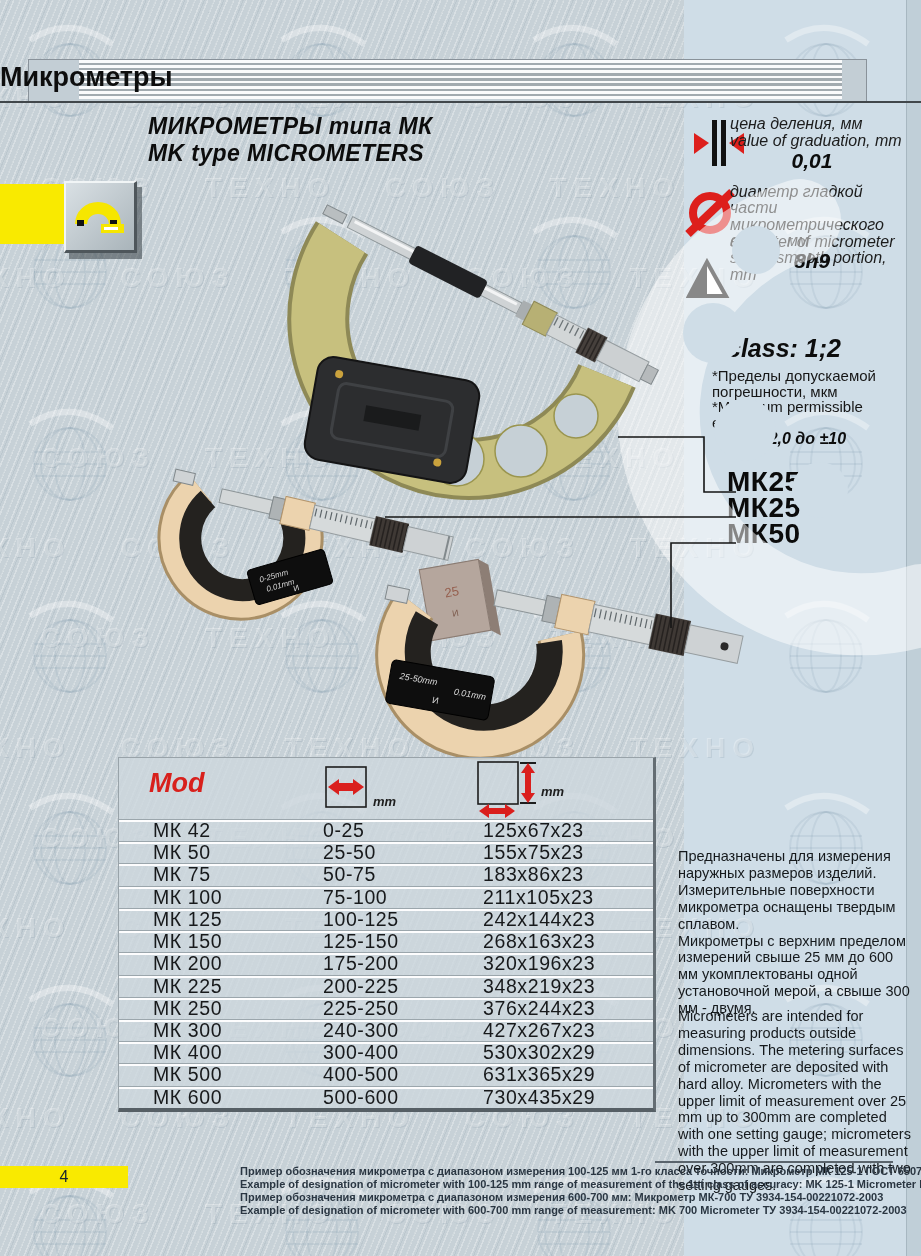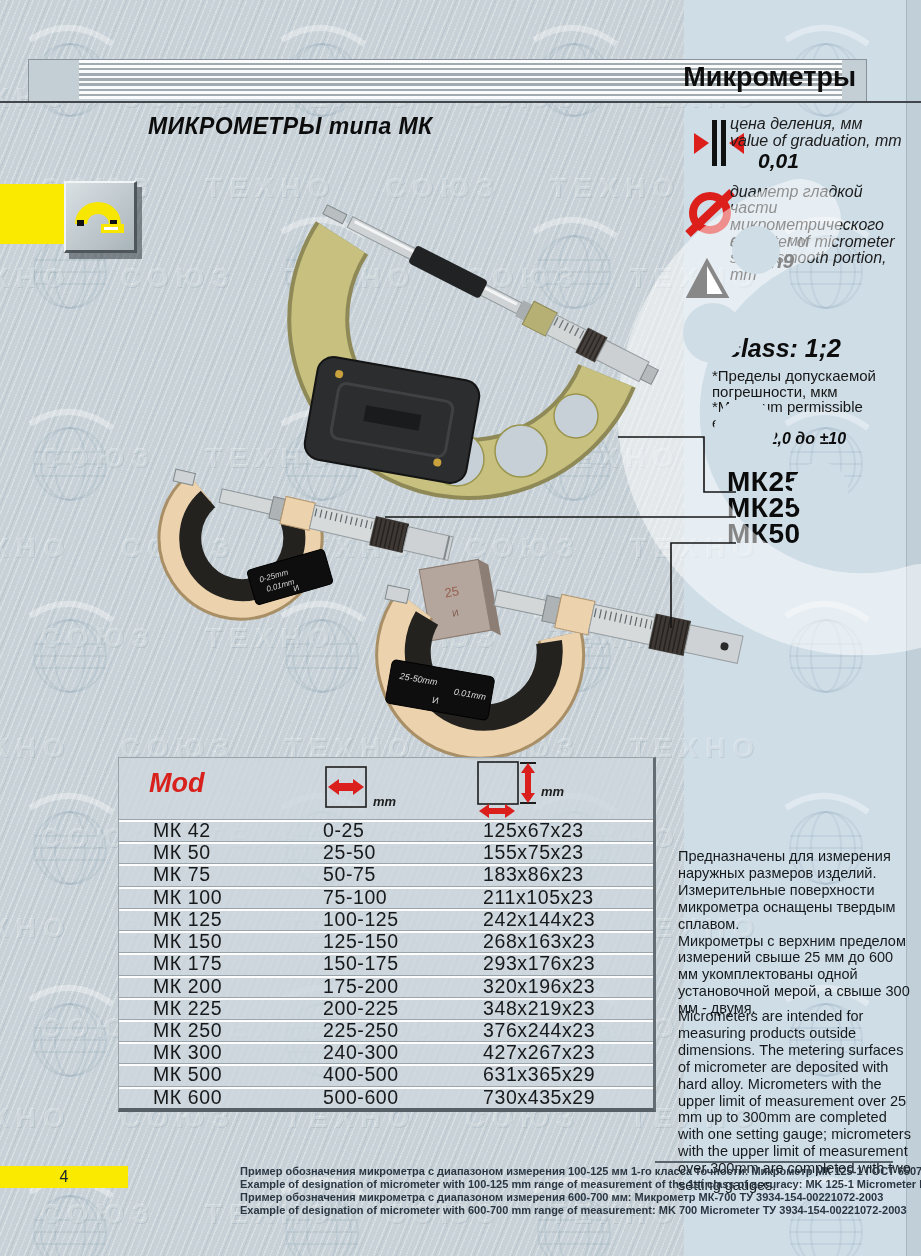--- a/index.html
+++ b/index.html
@@ -13,31 +13,31 @@
   .right-panel{left:684px;top:0;width:222px;height:1256px;background:#cfdde7;}
   .right-strip{left:906px;top:0;width:15px;height:1256px;background:#c0cfd8;border-left:1px solid #a7b7c1;}
   
   .wm{width:1100px;font-weight:bold;font-size:28px;letter-spacing:7px;word-spacing:34px;
       color:rgba(255,255,255,.30);text-shadow:1px 1px 0 rgba(110,135,150,.18);white-space:nowrap;pointer-events:none;}
   
   .header-bar{left:28px;top:59px;width:837px;height:41px;background:#c3ced5;border:1px solid #89929a;border-bottom:2px solid #3f464b;}
   .header-stripes{left:50px;top:0;width:763px;height:39px;
       background:repeating-linear-gradient(180deg,#fafbfc 0px,#fafbfc 2.6px,#a2abb0 2.6px,#a2abb0 5.2px);}
   .header-underline{left:0;top:101px;width:921px;height:2px;background:#41474b;}
-  .page-title{left:0;top:62px;width:856px;text-align:right;font-size:27px;font-weight:bold;color:#0d0d0d;}
+  .page-title{left:0;top:62px;width:856px;text-align:left;font-size:27px;font-weight:bold;color:#0d0d0d;}
   
   .title-line{left:148px;font-size:23px;font-weight:bold;font-style:italic;color:#0c0c0c;letter-spacing:.4px;}
   
   .logo-tab{left:0;top:184px;width:64px;height:60px;background:#f9ea00;}
   .logo-btn{left:64px;top:181px;width:68px;height:67px;background:linear-gradient(135deg,#d9e0e4,#a9b4ba);
       border-top:2px solid #f1f5f6;border-left:2px solid #f1f5f6;border-right:3px solid #4e565b;border-bottom:3px solid #4e565b;
       box-shadow:5px 6px 0 rgba(55,63,69,.55);}
   
   .spec-label{width:178px;font-size:16px;font-style:italic;color:#1c1c1c;line-height:16.4px;}
-  .spec-value{width:108px;text-align:left;font-size:21px;font-weight:bold;font-style:italic;color:#0d0d0d;}
+  .spec-value{width:108px;text-align:center;font-size:21px;font-weight:bold;font-style:italic;color:#0d0d0d;}
   .class-line{left:727px;top:334px;font-size:25px;font-weight:bold;font-style:italic;color:#0d0d0d;}
   .tol-note{left:712px;width:172px;font-size:15px;color:#161616;line-height:15.6px;}
   .tol-range{left:727px;top:430px;font-size:16px;font-weight:bold;font-style:italic;color:#0d0d0d;}
   .model-label{left:727px;font-size:28px;font-weight:bold;color:#0b0b0b;letter-spacing:.5px;}
   
   .spec-table{left:118px;top:757px;width:534px;background:rgba(205,215,221,.80);
       border:1px solid #99a3a9;border-right:3px solid #646d73;border-bottom:4px solid #565f65;}
   .thead{position:relative;height:61px;text-align:right;}
   .mod-header{position:absolute;left:30px;top:10px;font-size:27px;font-weight:bold;font-style:italic;color:#d8201c;}
   .trow{position:relative;height:21.23px;border-top:1px solid #9ba6ac;box-shadow:inset 0 2px 0 rgba(255,255,255,.95);}
@@ -90,20 +90,21 @@
   <div class="abs wm" style="left:-60px;top:1102px">ТЕХНО СОЮЗ ТЕХНО СОЮЗ ТЕХНО</div>
   <div class="abs wm" style="left:-140px;top:1198px">ТЕХНО СОЮЗ ТЕХНО СОЮЗ ТЕХНО</div>
 
   <div class="abs header-bar">
     <div class="abs header-stripes"></div>
   </div>
   <div class="abs header-underline"></div>
   <div class="abs page-title">Микрометры</div>
 
   <div class="abs title-line" style="top:113px">МИКРОМЕТРЫ типа МК</div>
+  <div class="abs title-line" style="top:140px">MK type MICROMETERS</div>
 
   <div class="abs logo-tab"></div>
   <div class="abs logo-btn">
     <svg width="60" height="56" style="position:absolute;left:2px;top:3px">
       <path d="M 13 38 A 17 16 0 1 1 47 38" fill="none" stroke="#f6e600" stroke-width="12"></path>
       <rect x="9" y="34" width="7" height="6" fill="#111"></rect>
       <rect x="42" y="34" width="7" height="6" fill="#111"></rect>
       <rect x="33" y="38" width="23" height="9" fill="#f6e600"></rect>
       <rect x="36" y="41" width="14" height="3" fill="#fff"></rect>
     </svg>
@@ -302,25 +303,20 @@
           <span class="c c-range">100-125</span>
           <span class="c c-dims">242x144x23</span>
         </div>
 
         <div class="trow">
           <span class="c c-mod">МК 150</span>
           <span class="c c-range">125-150</span>
           <span class="c c-dims">268x163x23</span>
         </div>
 
-        <div class="trow">
-          <span class="c c-mod">МК 175</span>
-          <span class="c c-range">150-175</span>
-          <span class="c c-dims">293x176x23</span>
-        </div>
 
         <div class="trow">
           <span class="c c-mod">МК 200</span>
           <span class="c c-range">175-200</span>
           <span class="c c-dims">320x196x23</span>
         </div>
 
         <div class="trow">
           <span class="c c-mod">МК 225</span>
           <span class="c c-range">200-225</span>
@@ -333,20 +329,25 @@
           <span class="c c-dims">376x244x23</span>
         </div>
 
 
         <div class="trow">
           <span class="c c-mod">МК 300</span>
           <span class="c c-range">240-300</span>
           <span class="c c-dims">427x267x23</span>
         </div>
 
+        <div class="trow">
+          <span class="c c-mod">МК 400</span>
+          <span class="c c-range">300-400</span>
+          <span class="c c-dims">530x302x29</span>
+        </div>
 
         <div class="trow">
           <span class="c c-mod">МК 500</span>
           <span class="c c-range">400-500</span>
           <span class="c c-dims">631x365x29</span>
         </div>
 
         <div class="trow">
           <span class="c c-mod">МК 600</span>
           <span class="c c-range">500-600</span>

